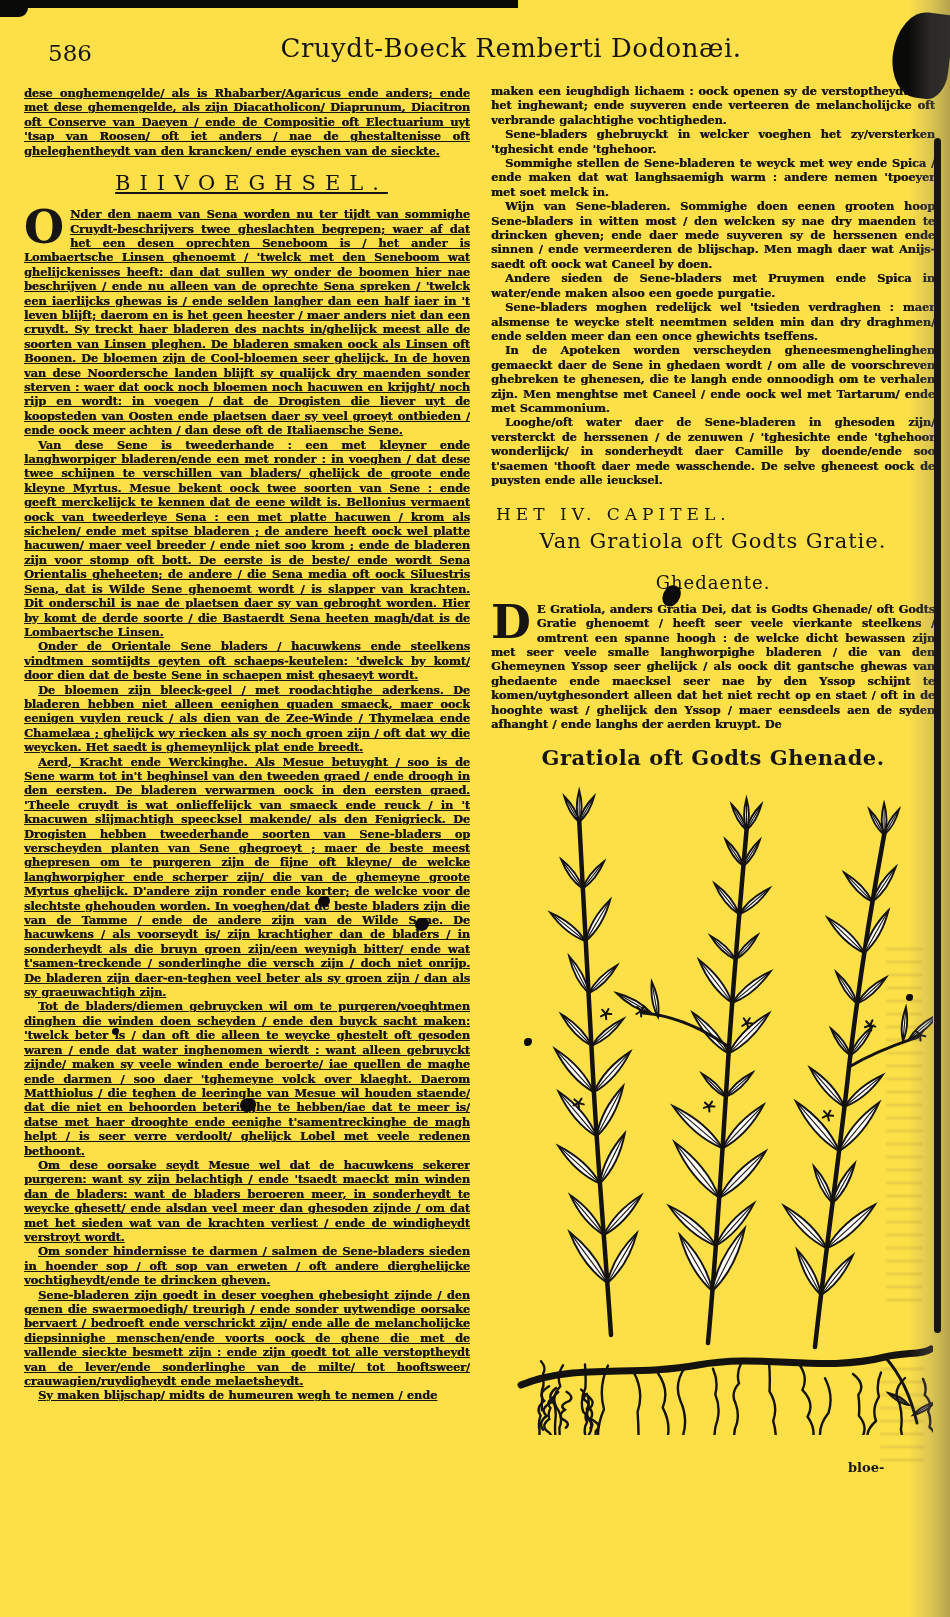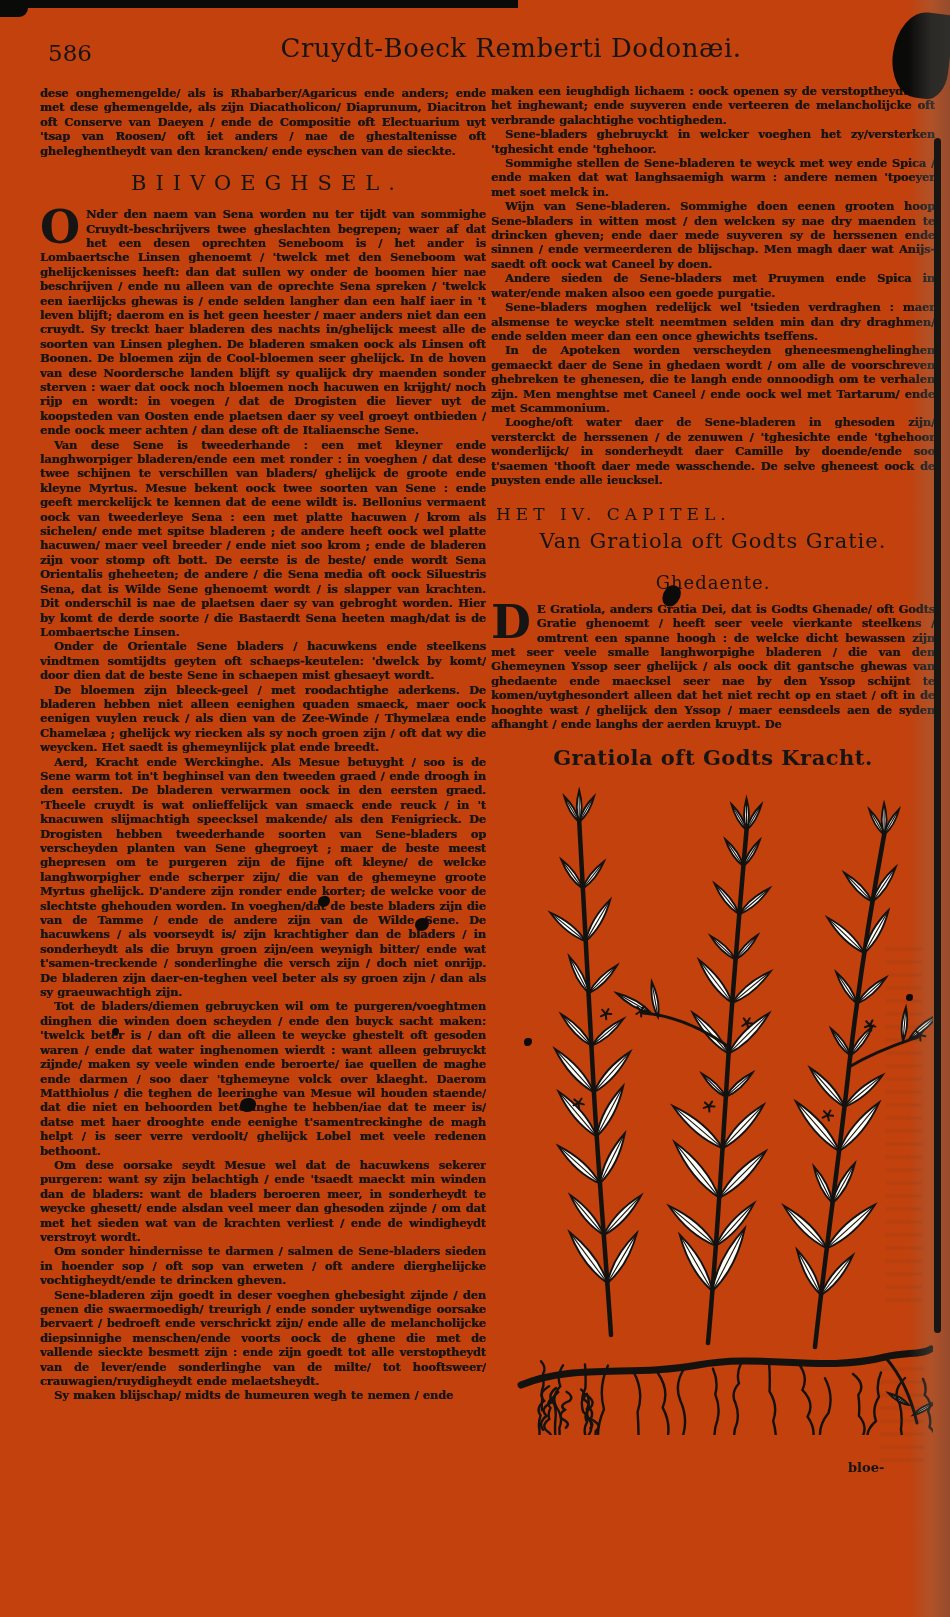--- a/index.html
+++ b/index.html
@@ -1,24 +1,24 @@
 <!DOCTYPE html>
 <html><head>
 <meta charset="utf-8">
 <style>
   html,body{margin:0;padding:0;background:#ffffff;}
-  #page{position:relative;width:950px;height:1617px;background:#c2410c;overflow:hidden;
+  #page{position:relative;width:950px;height:1617px;background:#fde047;overflow:hidden;
         font-family:"DejaVu Serif",serif;color:#161514;}
   
   .folio{position:absolute;left:48px;top:40px;font-size:23px;font-weight:400;}
   .running-title{position:absolute;left:16px;top:33px;width:100%;text-align:center;
         padding-left:40px;box-sizing:border-box;font-size:26px;letter-spacing:.5px;}
   
   .col{position:absolute;overflow:hidden;}
-  .col-left{left:40px;top:86px;width:446px;height:1400px;}
+  .col-left{left:24px;top:86px;width:446px;height:1400px;text-decoration:underline;}
   .col-right{left:491px;top:84px;width:444px;height:1430px;}
   .bt{font-weight:700;font-size:11.4px;line-height:14.4px;text-align:justify;
       letter-spacing:-.1px;word-spacing:.5px;margin:0;
       text-shadow:.4px 0 0 rgba(22,21,20,.8);}
   .indent{text-indent:14px;}
   .dropcap{float:left;font-size:46px;line-height:36px;font-weight:700;
       padding:2px 6px 0 0;text-shadow:none;}
   .bijvoeghsel{text-align:center;font-weight:400;font-size:21px;line-height:1.1;
       letter-spacing:9px;margin:14px 0 12px;text-indent:9px;}
   .chapter-heading{text-align:left;font-weight:400;font-size:17px;line-height:1.15;
@@ -81,21 +81,21 @@
     <p class="bt indent">Looghe/oft water daer de Sene-bladeren in ghesoden zijn/ versterckt de herssenen / de zenuwen / 'tghesichte ende 'tghehoor wonderlijck/ in sonderheydt daer Camille by doende/ende soo t'saemen 'thooft daer mede wasschende. De selve gheneest oock de puysten ende alle ieucksel.</p>
 
     <div class="chapter-heading">HET IV. CAPITEL.</div>
     <div class="chapter-sub">Van Gratiola oft Godts Gratie.</div>
     <div class="section-label">Ghedaente.</div>
 
     <p class="bt">
       <span class="dropcap">D</span><span>E Gratiola, anders Gratia Dei, dat is Godts Ghenade/ oft Godts Gratie ghenoemt / heeft seer veele vierkante steelkens / omtrent een spanne hoogh : de welcke dicht bewassen zijn met seer veele smalle langhworpighe bladeren / die van den Ghemeynen Yssop seer ghelijck / als oock dit gantsche ghewas van ghedaente ende maecksel seer nae by den Yssop schijnt te komen/uytghesondert alleen dat het niet recht op en staet / oft in de hooghte wast / ghelijck den Yssop / maer eensdeels aen de syden afhanght / ende langhs der aerden kruypt. De</span>
     </p>
 
-    <div class="fig-caption">Gratiola oft Godts Kracht.</div>
+    <div class="fig-caption">Gratiola oft Godts Ghenade.</div>
 
     <svg id="woodcut" width="440" height="660" viewBox="0 0 440 660">
         <path d="M28,610 C80,588 140,602 205,590 C268,578 330,598 392,582 C412,577 430,580 438,574" fill="none" stroke="#14120f" stroke-width="7" stroke-linecap="round"></path>
         <path d="M392,582 C408,600 418,622 424,648" fill="none" stroke="#14120f" stroke-width="3" stroke-linecap="round"></path>
         <g transform="translate(420.0,640.0) rotate(-30.0)">
           <path d="M0,0 Q 11.7,-4.0 26.0,0 Q 11.7,4.0 0,0 Z" fill="#fcfbf6" stroke="#14120f" stroke-width="1.9"></path>
           <path d="M2.5,0 L22.0,0" stroke="#14120f" stroke-width="1.1" fill="none"></path>
         </g>
         <g transform="translate(416.0,630.0) rotate(-150.0)">
           <path d="M0,0 Q 10.8,-4.0 24.0,0 Q 10.8,4.0 0,0 Z" fill="#fcfbf6" stroke="#14120f" stroke-width="1.9"></path>

